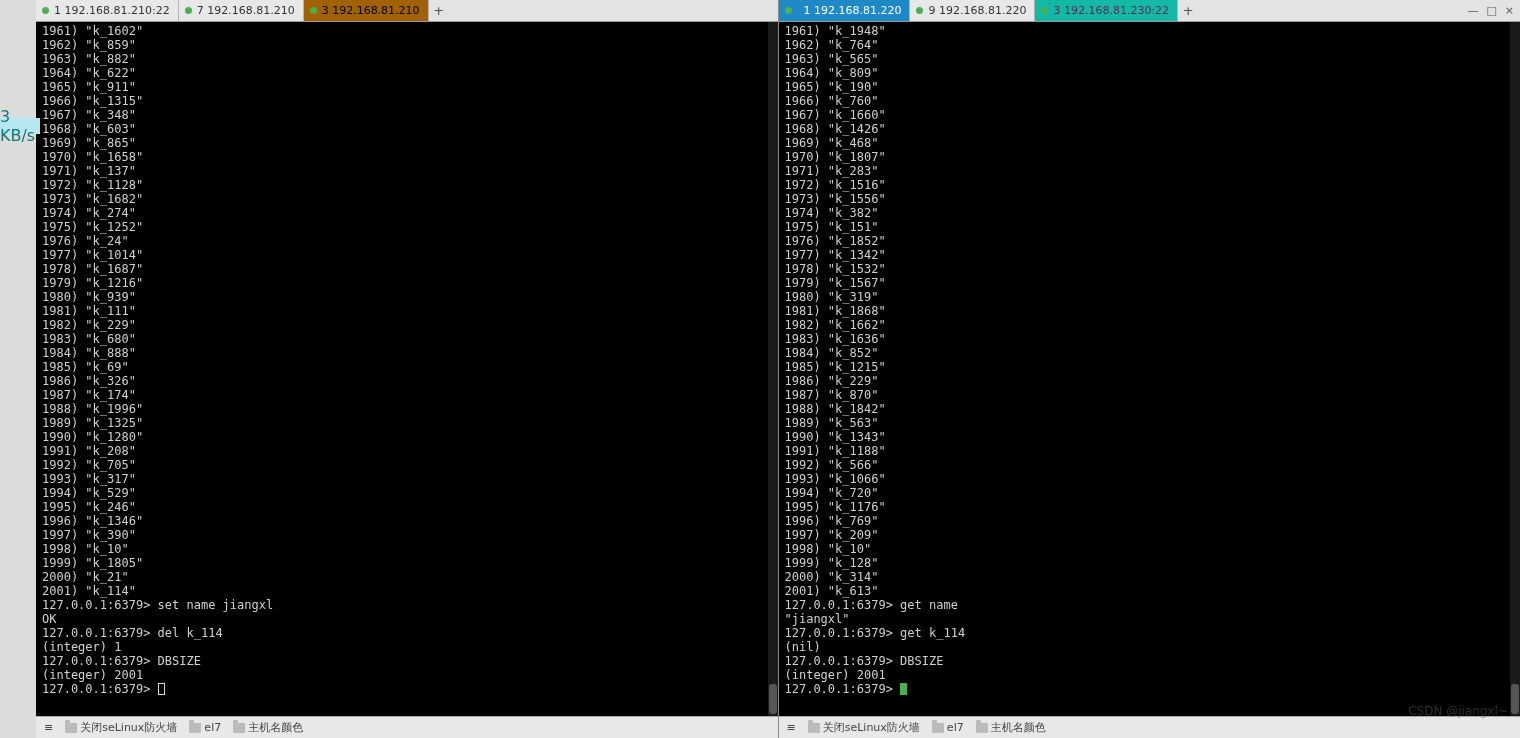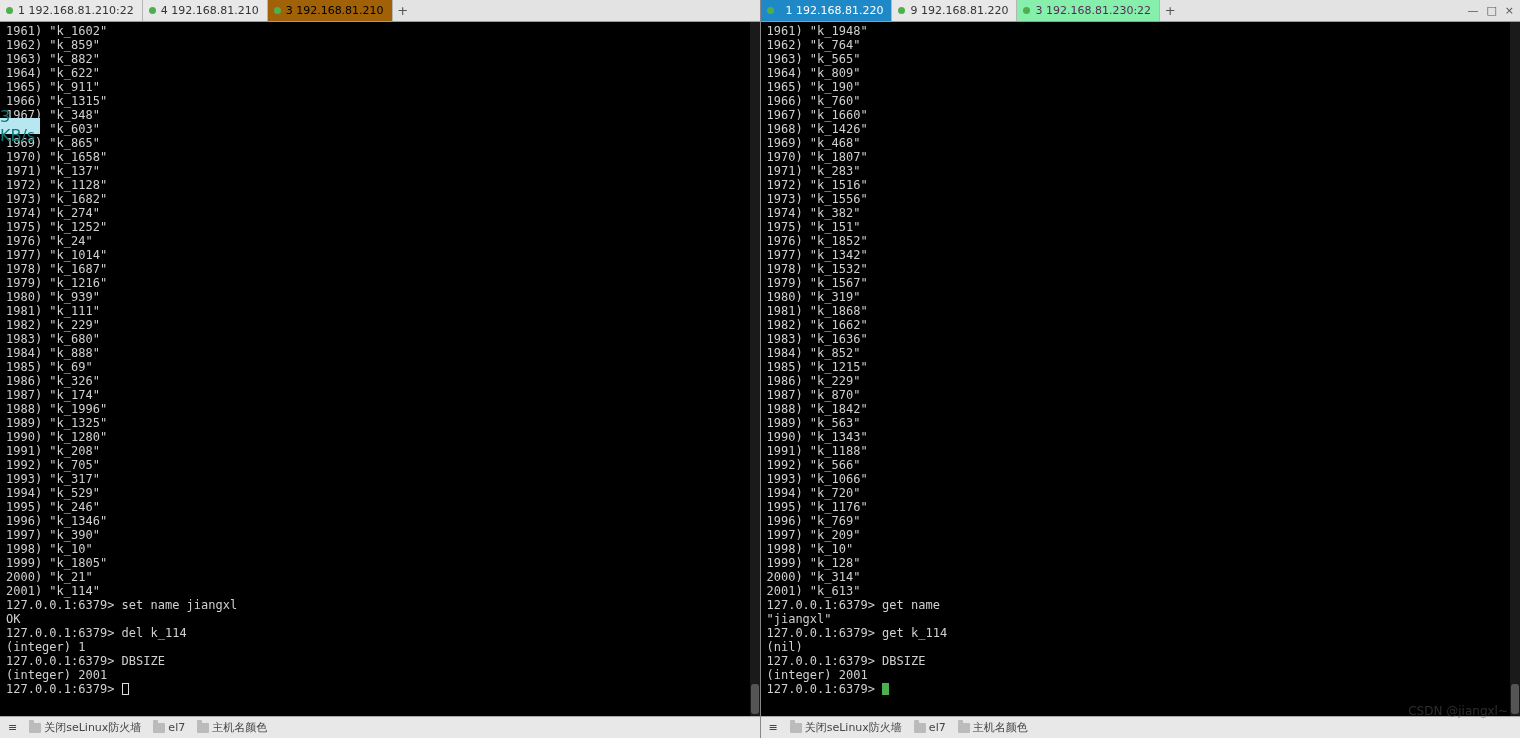--- a/index.html
+++ b/index.html
@@ -1,31 +1,31 @@
 <!DOCTYPE html>
 <html><head>
 <meta charset="utf-8">
 <style>
 * { margin:0; padding:0; box-sizing:border-box; }
 html, body { width:1520px; height:738px; background:#dcdcdc; font-family:"DejaVu Sans","Segoe UI",Arial,sans-serif; overflow:hidden; }
 
-.split { display:flex; width:100%; height:100%; }
+.split { display:flex; width:100%; height:100%;padding-left:36px; }
 .pane { flex:1; display:flex; flex-direction:column; border-right:1px solid #888; background:#000; min-width:0; }
 .pane:last-child { border-right:none; }
 
 
 .tabbar { height:22px; background:#e3e3e3; display:flex; align-items:stretch; border-bottom:1px solid #999; user-select:none; }
 .tab { display:flex; align-items:center; padding:0 8px 0 6px; font-size:11px; border-right:1px solid #b5b5b5; min-width:120px; gap:5px; cursor:pointer; background:#e8e8e8; color:#333; }
 .tab .dot { width:7px; height:7px; border-radius:50%; background:#4caf50; flex-shrink:0; }
 .tab.active-left { background:#a16207; color:#000; }
 .tab.active-blue { background:#1f89c7; color:#fff;gap:12px; }
 .tab.active-blue .dot,
 .tab-pink .dot,
 .tab .dot.on { background:#4caf50; }
-.tab-pink { background:#86efac; color:#5a2a57; }
+.tab-pink { background:#14b8a6; color:#5a2a57; }
 .tab-plus { min-width:22px; width:22px; justify-content:center; font-size:13px; color:#555; border-right:none; background:transparent; }
 
 
 .terminal { flex:1; background:#000; color:#d0d0d0; font-family:"DejaVu Sans Mono",Consolas,monospace; font-size:12px; line-height:14px; padding:2px 0 0 6px; overflow:hidden; white-space:pre; position:relative; }
 .terminal .line { height:14px; }
 .terminal .scroll { position:absolute; right:0; top:0; bottom:0; width:10px; background:#1a1a1a; }
 .terminal .scroll .thumb { position:absolute; left:1px; right:1px; bottom:2px; height:30px; background:#555; border-radius:3px; }
 .terminal .cursor { display:inline-block; width:7px; height:12px; vertical-align:-2px; }
 .terminal .cursor.white { border:1px solid #ddd; }
 .terminal .cursor.green { background:#4caf50; }
@@ -46,21 +46,21 @@
 
 <div class="split">
   <div class="pane">
     <div class="tabbar" id="tabs-left">
         <div class="tab ">
           <span class="dot"></span>
           <span>1 192.168.81.210:22</span>
         </div>
         <div class="tab ">
           <span class="dot"></span>
-          <span>4 192.168.81.210</span>
+          <span>7 192.168.81.210</span>
         </div>
         <div class="tab active-left">
           <span class="dot"></span>
           <span>3 192.168.81.210</span>
         </div>
         <div class="tab tab-plus">+</div>
       </div>
     <div class="terminal" id="term-left"><div class="line">1961) "k_1602"</div><div class="line">1962) "k_859"</div><div class="line">1963) "k_882"</div><div class="line">1964) "k_622"</div><div class="line">1965) "k_911"</div><div class="line">1966) "k_1315"</div><div class="line">1967) "k_348"</div><div class="line">1968) "k_603"</div><div class="line">1969) "k_865"</div><div class="line">1970) "k_1658"</div><div class="line">1971) "k_137"</div><div class="line">1972) "k_1128"</div><div class="line">1973) "k_1682"</div><div class="line">1974) "k_274"</div><div class="line">1975) "k_1252"</div><div class="line">1976) "k_24"</div><div class="line">1977) "k_1014"</div><div class="line">1978) "k_1687"</div><div class="line">1979) "k_1216"</div><div class="line">1980) "k_939"</div><div class="line">1981) "k_111"</div><div class="line">1982) "k_229"</div><div class="line">1983) "k_680"</div><div class="line">1984) "k_888"</div><div class="line">1985) "k_69"</div><div class="line">1986) "k_326"</div><div class="line">1987) "k_174"</div><div class="line">1988) "k_1996"</div><div class="line">1989) "k_1325"</div><div class="line">1990) "k_1280"</div><div class="line">1991) "k_208"</div><div class="line">1992) "k_705"</div><div class="line">1993) "k_317"</div><div class="line">1994) "k_529"</div><div class="line">1995) "k_246"</div><div class="line">1996) "k_1346"</div><div class="line">1997) "k_390"</div><div class="line">1998) "k_10"</div><div class="line">1999) "k_1805"</div><div class="line">2000) "k_21"</div><div class="line">2001) "k_114"</div><div class="line">127.0.0.1:6379&gt; set name jiangxl</div><div class="line">OK</div><div class="line">127.0.0.1:6379&gt; del k_114</div><div class="line">(integer) 1</div><div class="line">127.0.0.1:6379&gt; DBSIZE</div><div class="line">(integer) 2001</div><div class="line">127.0.0.1:6379&gt; <span class="cursor white"></span></div>
       <div class="scroll"><div class="thumb"></div></div>
     </div>

